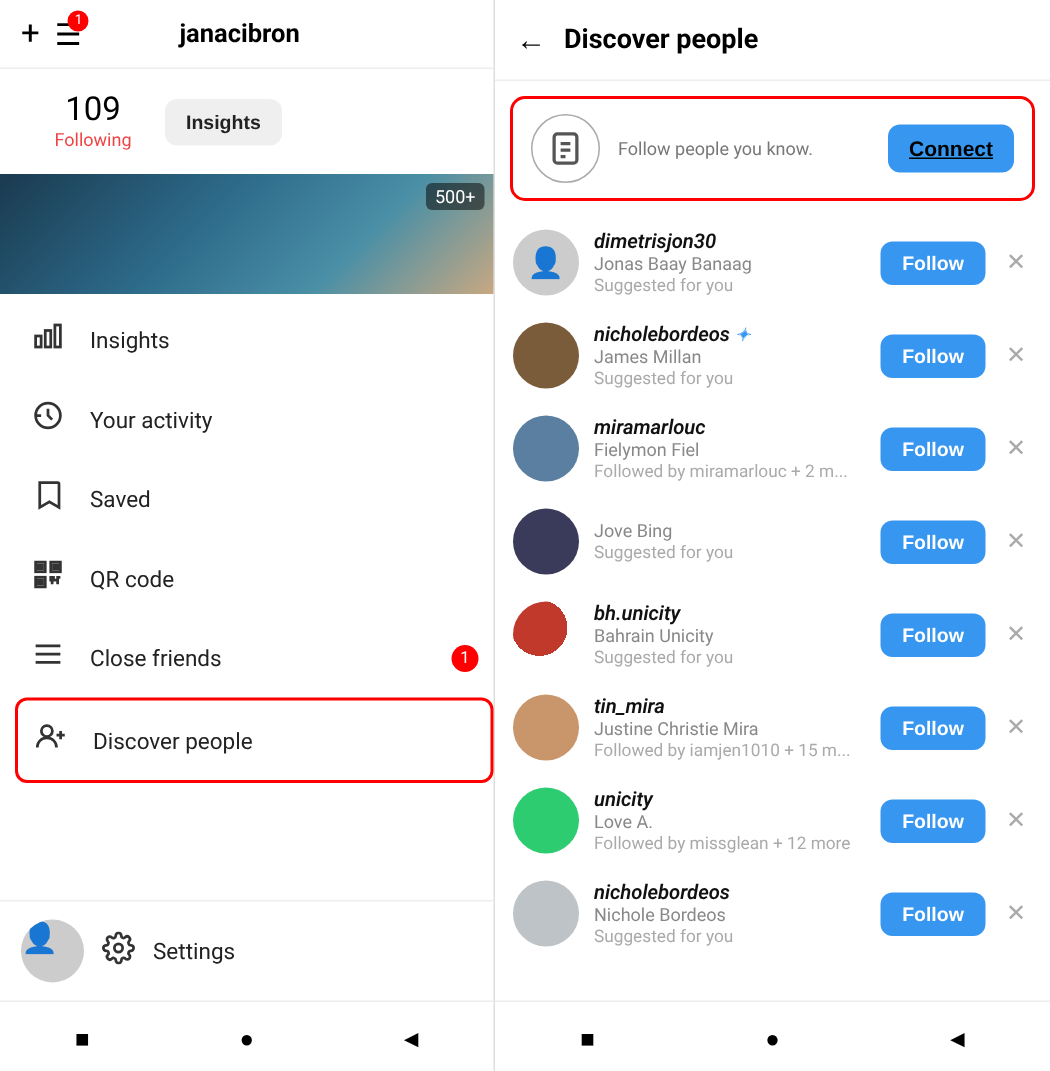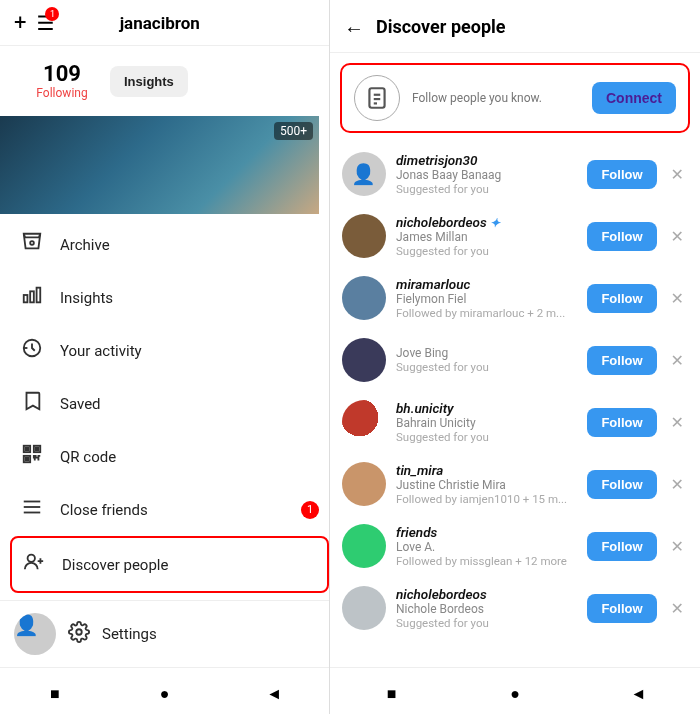--- a/index.html
+++ b/index.html
@@ -67,21 +67,21 @@
       gap: 0;
     }
 
     .following-count {
       text-align: center;
       min-width: 96px;
     }
 
     .following-count .num {
       font-size: 22px;
-      font-weight: 700;
+      font-weight: 400;
       line-height: 1.1;
     }
 
     .following-count .label {
       font-size: 12px;
       color: #ef4444;
     }
 
     .insights-btn {
       background: none;
@@ -228,27 +228,28 @@
       font-weight: 600;
     }
 
     .contacts-text .subtitle {
       font-size: 12px;
       color: #777;
     }
 
     .connect-btn {
       background: #3797f0;
-      color: #4c1d95;
+      color: #000000;
       border: none;
       border-radius: 8px;
       padding: 8px 14px;
       font-size: 14px;
       font-weight: 600;
       cursor: pointer;
+      text-decoration: underline;
     }
 
     .people-list {
       flex: 1;
       overflow-y: auto;
     }
 
     .person-row {
       display: flex;
       align-items: center;
@@ -326,22 +327,22 @@
     .av-gray { background: #ccc; }
     .av-brown { background: #8B7355; }
 
     
     .verified {
       color: #3797f0;
       font-size: 12px;
     }
 
     .post-box {
-      height: 98px;
-      margin: 0 10px 4px 0;
+      height: 80px;
+      margin: 0 0 4px 0;
       background: linear-gradient(135deg, #1a3a4f 0%, #2d6a8a 40%, #4a8fa6 70%, #c8a882 100%);
       display: flex;
       align-items: center;
       justify-content: center;
       position: relative;
     }
 
     .post-box .post-count {
       background: rgba(0,0,0,0.5);
       color: white;
@@ -378,30 +379,20 @@
     <button class="insights-btn">
       <span class="insights-badge">Insights</span>
     </button>
   </div>
 
   <div class="post-box">
     <span class="post-count">500+</span>
   </div>
 
   <ul class="menu-list">
-    <li class="menu-item">
-      <span class="icon">
-        <svg width="22" height="22" viewBox="0 0 24 24" fill="none" stroke="#333" stroke-width="2">
-            <path d="M3 3h18l-2 16H5L3 3z"></path>
-            <path d="M3 3l1.5 4h15L21 3"></path>
-            <circle cx="12" cy="13" r="2"></circle>
-          </svg>
-      </span>
-      <span>Archive</span>
-    </li>
     <li class="menu-item">
       <span class="icon">
         <svg width="22" height="22" viewBox="0 0 24 24" fill="none" stroke="#333" stroke-width="2">
             <rect x="3" y="12" width="4" height="8"></rect>
             <rect x="10" y="8" width="4" height="12"></rect>
             <rect x="17" y="4" width="4" height="16"></rect>
           </svg>
       </span>
       <span>Insights</span>
     </li>
@@ -576,21 +567,21 @@
         <div class="person-suggestion">Followed by iamjen1010 + 15 m...</div>
       </div>
       <button class="follow-btn">Follow</button>
       <button class="close-btn">✕</button>
     </div>
 
     <div class="person-row">
       <div class="person-avatar" style="background: #2ecc71;">
       </div>
       <div class="person-info">
-        <div class="person-username">friends</div>
+        <div class="person-username">unicity</div>
         <div class="person-realname">Love A.</div>
         <div class="person-suggestion">Followed by missglean + 12 more</div>
       </div>
       <button class="follow-btn">Follow</button>
       <button class="close-btn">✕</button>
     </div>
 
     <div class="person-row">
       <div class="person-avatar" style="background: #bdc3c7;">
       </div>

